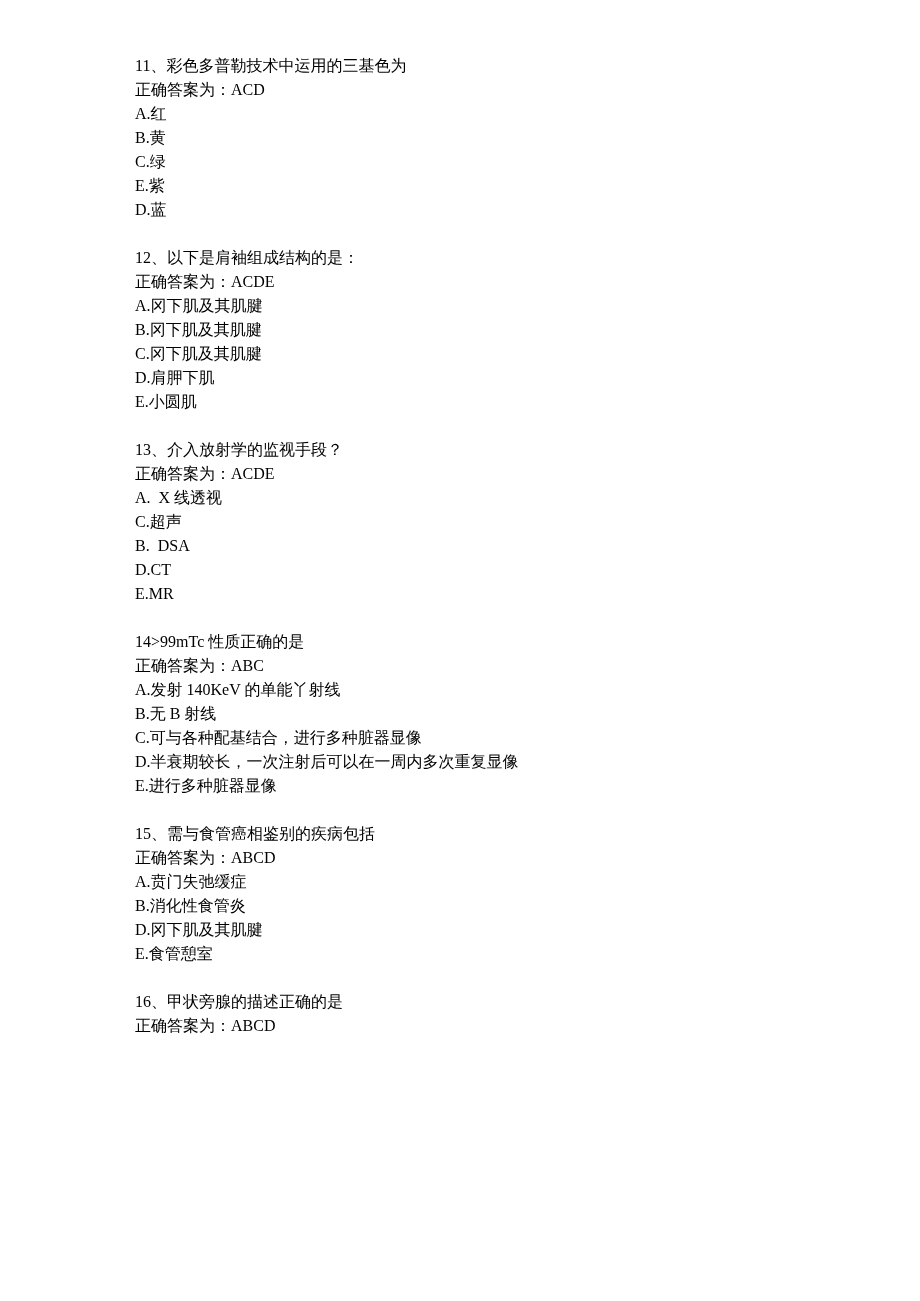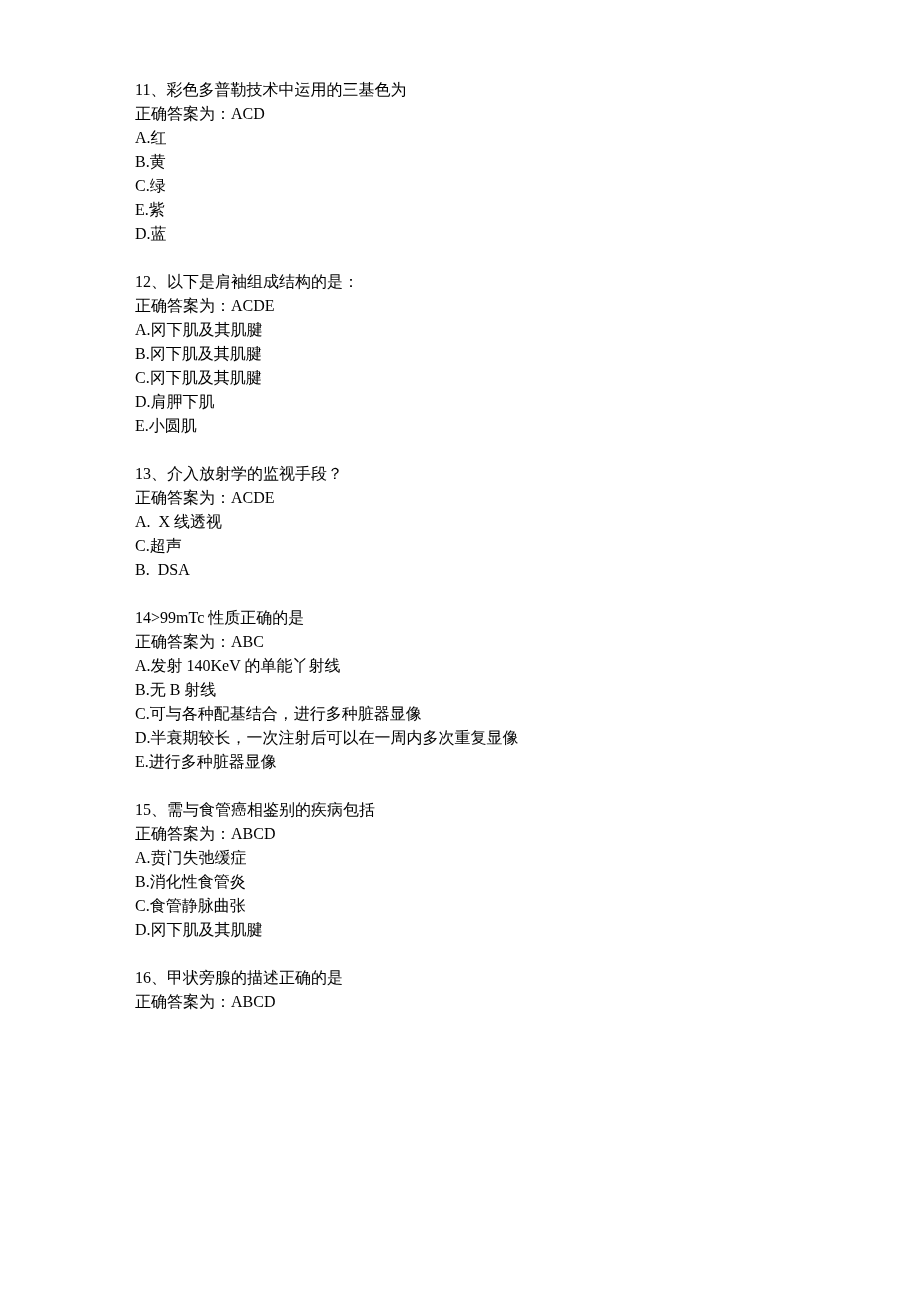--- a/index.html
+++ b/index.html
@@ -7,21 +7,21 @@
     padding: 0;
     background: #ffffff;
     font-family: "SimSun", "宋体", serif;
     font-size: 16px;
     color: #000000;
     line-height: 1.5;
   }
   .page {
     width: 920px;
     min-height: 1301px;
-    padding: 78px 135px 80px 135px;
+    padding: 54px 135px 80px 135px;
     box-sizing: border-box;
   }
   .question-block {
     margin-bottom: 24px;
   }
   .line {
     white-space: pre-wrap;
   }
 </style>
 </head>
@@ -46,36 +46,38 @@
         <div class="line">C.冈下肌及其肌腱</div>
         <div class="line">D.肩胛下肌</div>
         <div class="line">E.小圆肌</div>
       </div>
       <div class="question-block">
         <div class="line"><span>13、</span><span>介入放射学的监视手段？</span></div>
         <div class="line"><span>正确答案为：</span><span>ACDE</span></div>
         <div class="line">A.  X 线透视</div>
         <div class="line">C.超声</div>
         <div class="line">B.  DSA</div>
+        <div class="line">D.CT</div>
+        <div class="line">E.MR</div>
       </div>
       <div class="question-block">
         <div class="line"><span>14&gt;</span><span>99mTc 性质正确的是</span></div>
         <div class="line"><span>正确答案为：</span><span>ABC</span></div>
         <div class="line">A.发射 140KeV 的单能丫射线</div>
         <div class="line">B.无 B 射线</div>
         <div class="line">C.可与各种配基结合，进行多种脏器显像</div>
         <div class="line">D.半衰期较长，一次注射后可以在一周内多次重复显像</div>
         <div class="line">E.进行多种脏器显像</div>
       </div>
       <div class="question-block">
         <div class="line"><span>15、</span><span>需与食管癌相鉴别的疾病包括</span></div>
         <div class="line"><span>正确答案为：</span><span>ABCD</span></div>
         <div class="line">A.贲门失弛缓症</div>
         <div class="line">B.消化性食管炎</div>
-        <div class="line">C.食管静脉曲张</div>
         <div class="line">D.冈下肌及其肌腱</div>
+        <div class="line">E.食管憩室</div>
       </div>
       <div class="question-block">
         <div class="line"><span>16、</span><span>甲状旁腺的描述正确的是</span></div>
         <div class="line"><span>正确答案为：</span><span>ABCD</span></div>
       </div>
     </div>
 </div>
 
 </body></html>

